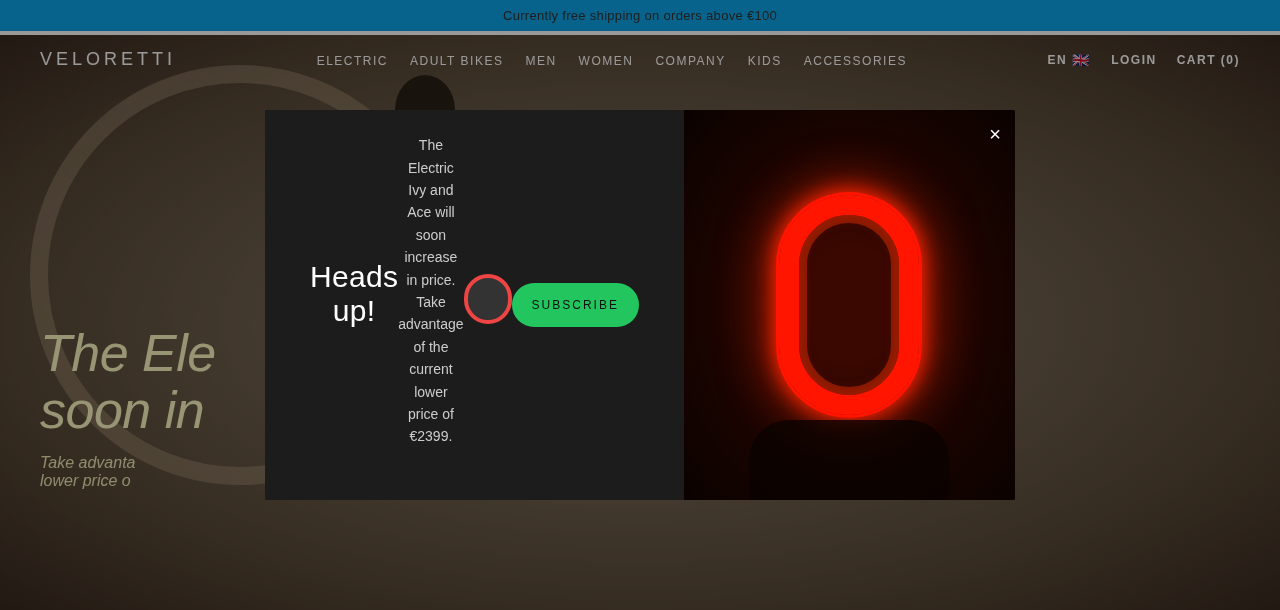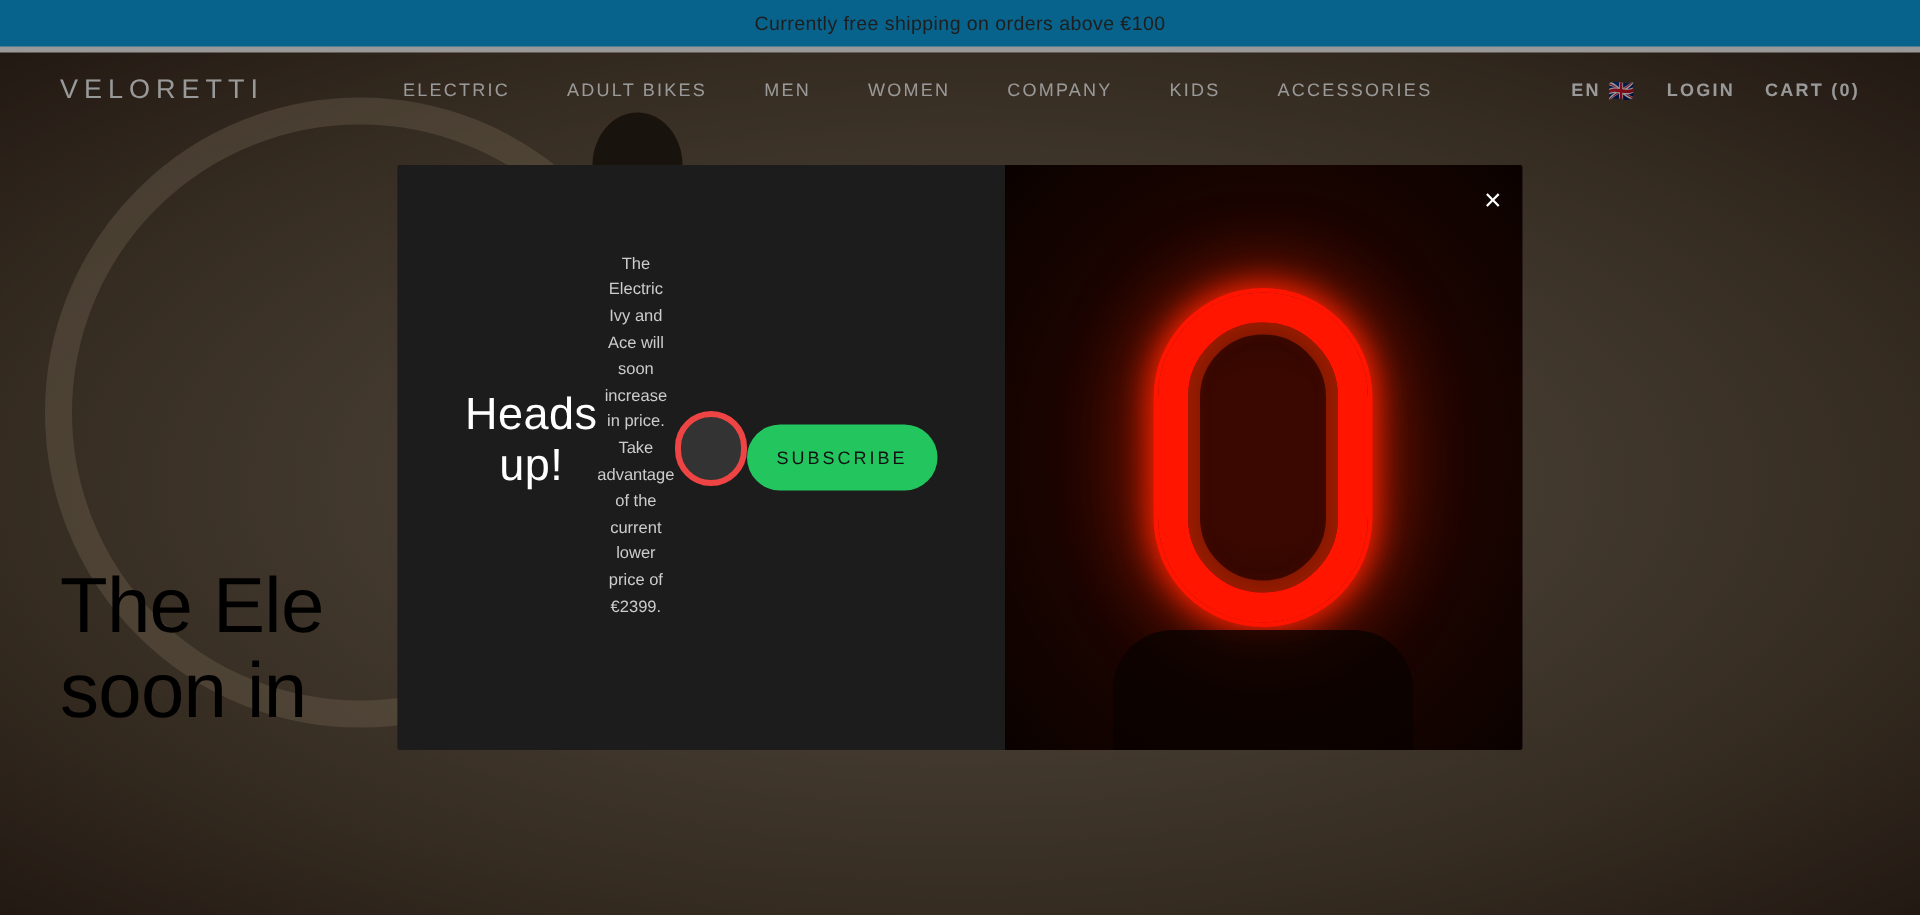--- a/index.html
+++ b/index.html
@@ -41,21 +41,21 @@
       font-size: 18px;
       letter-spacing: 4px;
       font-weight: 400;
       text-transform: uppercase;
       cursor: pointer;
     }
 
     #nav-links {
       display: flex;
       align-items: center;
-      gap: 38px;
+      gap: 22px;
       list-style: none;
     }
 
     #nav-links li a {
       color: #fff;
       text-decoration: none;
       font-size: 12px;
       letter-spacing: 1.5px;
       text-transform: uppercase;
       font-weight: 400;
@@ -134,21 +134,22 @@
       height: 100px;
       background: #1a1008;
       border-radius: 5px;
       margin: 5px auto 0;
     }
 
     #hero-text {
       position: absolute;
       bottom: 120px;
       left: 40px;
-      color: #000000;
+      color: #fef9c3;
+      font-style: italic;
     }
 
     #hero-headline {
       font-size: 52px;
       font-weight: 300;
       line-height: 1.1;
       letter-spacing: -0.5px;
     }
 
     #hero-subtext {
@@ -210,21 +211,21 @@
       color: #fff;
       font-size: 30px;
       font-weight: 300;
       margin-bottom: 22px;
       text-align: center;
       letter-spacing: 0.3px;
     }
 
     #modal-body-text {
       color: #ccc;
-      font-size: 11px;
+      font-size: 14px;
       line-height: 1.6;
       text-align: center;
       margin-bottom: 28px;
     }
 
     #email-input {
       width: 100%;
       padding: 14px 20px;
       background: #333;
       border: 4px solid #ef4444;
@@ -331,20 +332,24 @@
   <div id="hero-person">
     <div id="hero-person-head"></div>
     <div id="hero-person-body"></div>
   </div>
 
   <div id="hero-text">
     <div id="hero-headline">
       <div>The Ele</div>
       <div>soon in</div>
     </div>
+    <div id="hero-subtext">
+      <div>Take advanta</div>
+      <div>lower price o</div>
+    </div>
   </div>
 </div>
 
 <div id="header">
   <div id="logo">VELORETTI</div>
 
   <ul id="nav-links">
     <li><a href="#">ELECTRIC</a></li>
     <li><a href="#">ADULT BIKES</a></li>
     <li><a href="#">MEN</a></li>

